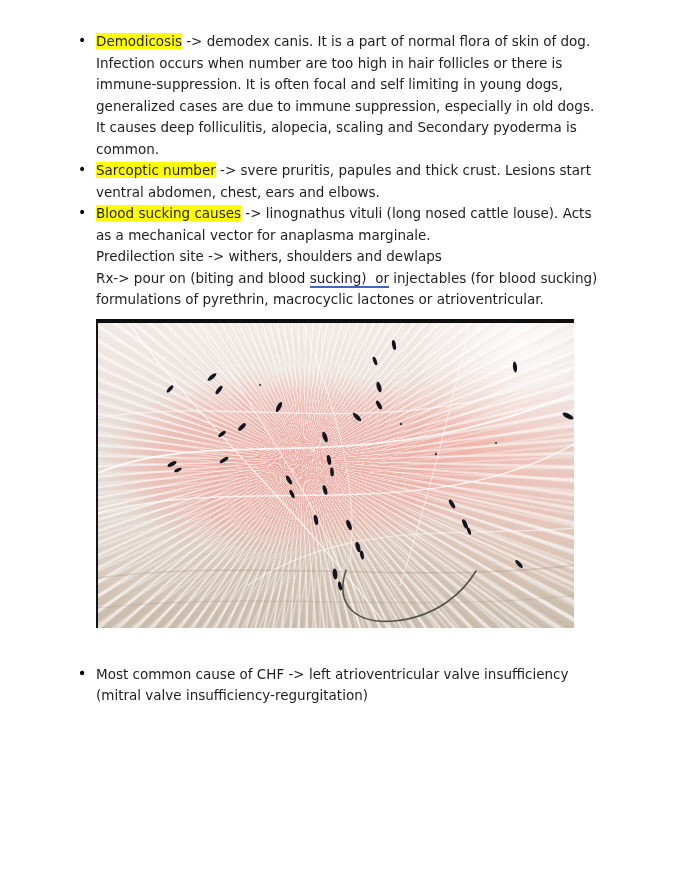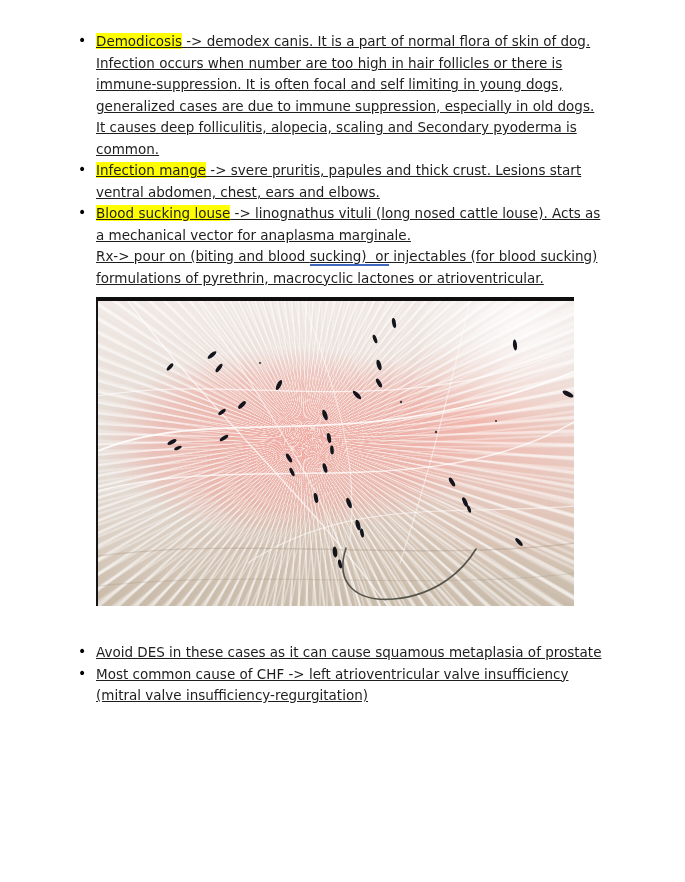--- a/index.html
+++ b/index.html
@@ -30,21 +30,21 @@
     font-size:13.5px;
     line-height:21.5px;
     letter-spacing:0;
   }
   .marker{
     position:absolute;left:3px;top:-1px;
     font-size:14px;color:#000;
   }
   .hl{background:var(--hl);}
   .gul{border-bottom:2px solid var(--gul);margin-top:7px;}
-  .line{min-height:21.5px;text-decoration:underline;}
+  .line{min-height:21.5px;}
 
   
   figure.photo{
     margin:8px 0 36px 21px;
     width:478px;height:309px;
     border-top:4px solid #0e0e0e;
     border-left:2px solid #141414;
     position:relative;
     overflow:hidden;
     padding:0;
@@ -80,25 +80,26 @@
 
 <div class="doc">
 
   <ul class="notes" id="notes-top">
       <li>
         <span class="marker">•</span>
         <div class="line"><span class="hl">Demodicosis</span><span> -&gt; demodex canis. It is a part of normal flora of skin of dog. Infection occurs when number are too high in hair follicles or there is immune-suppression. It is often focal and self limiting in young dogs, generalized cases are due to immune suppression, especially in old dogs. It causes deep folliculitis, alopecia, scaling and Secondary pyoderma is common.</span></div>
       </li>
       <li>
         <span class="marker">•</span>
-        <div class="line"><span class="hl">Infection mange</span><span> -&gt; svere pruritis, papules and thick crust. Lesions start ventral abdomen, chest, ears and elbows.</span></div>
+        <div class="line"><span class="hl">Sarcoptic number</span><span> -&gt; svere pruritis, papules and thick crust. Lesions start ventral abdomen, chest, ears and elbows.</span></div>
       </li>
       <li>
         <span class="marker">•</span>
-        <div class="line"><span class="hl">Blood sucking louse</span><span> -&gt; linognathus vituli (long nosed cattle louse). Acts as a mechanical vector for anaplasma marginale.</span></div>
+        <div class="line"><span class="hl">Blood sucking causes</span><span> -&gt; linognathus vituli (long nosed cattle louse). Acts as a mechanical vector for anaplasma marginale.</span></div>
+        <div class="line"><span>Predilection site -&gt; withers, shoulders and dewlaps</span></div>
         <div class="line"><span>Rx-&gt; pour on (biting and blood </span><span class="gul">sucking)&nbsp; or</span><span> injectables (for blood sucking) formulations of pyrethrin, macrocyclic lactones or atrioventricular.</span></div>
       </li>
     </ul>
 
   <figure class="photo" role="img" aria-label="Close-up photograph of pale whitish cattle hair parting at a whorl with pink skin showing through, infested with many small dark lice; a single dark hair curls into a loop at bottom center.">
     <div class="photo-bg"></div>
     <svg viewBox="0 0 478 305" width="478" height="305">
 
       <g fill="none" stroke-linecap="round">
         <path d="M0,150 C120,100 260,160 478,70" stroke="rgba(255,255,255,0.85)" stroke-width="1.8"></path>
@@ -153,21 +154,20 @@
         <circle cx="162" cy="62" r="1.1" fill="#3a3a40"></circle>
         <circle cx="398" cy="120" r="1.1" fill="#3a3a40"></circle>
       </g>
     </svg>
 
   </figure>
 
   <ul class="notes" id="notes-bottom">
       <li>
         <span class="marker">•</span>
-        <div class="line"><span>Avoid DES in these cases as it can cause squamous metaplasia of prostate</span></div>
       </li>
       <li>
         <span class="marker">•</span>
         <div class="line"><span>Most common cause of CHF -&gt; left atrioventricular valve insufficiency (mitral valve insufficiency-regurgitation)</span></div>
       </li>
     </ul>
 
 </div>
 
 </body></html>

